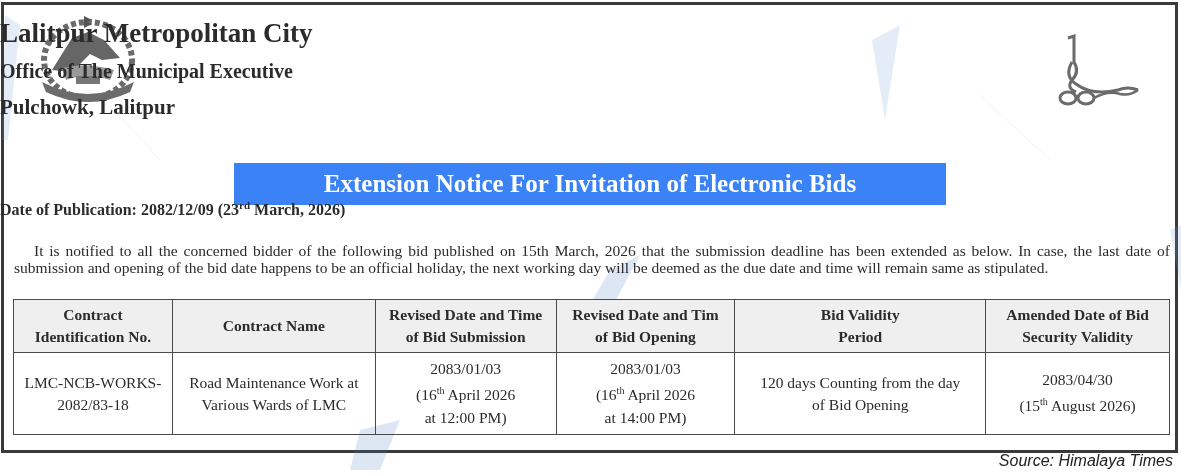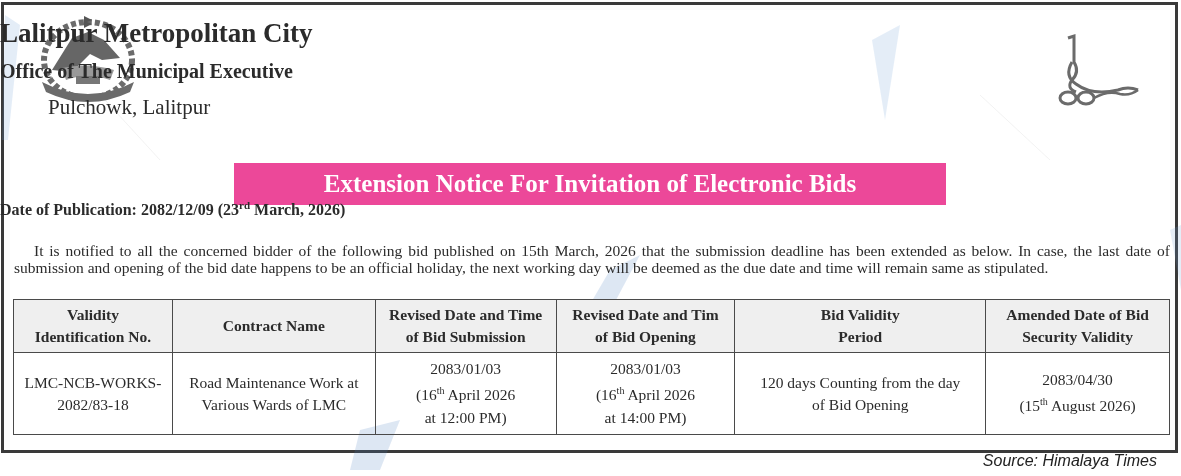--- a/index.html
+++ b/index.html
@@ -12,24 +12,24 @@
     border: 3px solid #3a3a3a; background: #ffffff;
   }
   .watermark {
     position: absolute; pointer-events: none; opacity: 0.18;
   }
   .emblem { position: absolute; left: 32px; top: 10px; width: 112px; height: 96px; }
   .signature { position: absolute; left: 1058px; top: 32px; width: 82px; height: 80px; }
   .header-lines { position: absolute; left: 0; top: 14px; width: 100%; text-align: left; }
   .h-org { font-size: 27px; font-weight: bold; line-height: 38px; }
   .h-office { font-size: 20px; font-weight: bold; line-height: 38px; }
-  .h-addr { font-size: 21px; font-weight: normal; line-height: 34px; padding-left: 48px; }
+  .h-addr { font-size: 21px; font-weight: bold; line-height: 34px; }
   .title-bar {
     position: absolute; left: 234px; top: 163px; width: 712px; height: 42px;
-    background: #ec4899; color: #ffffff; text-align: center;
+    background: #3b82f6; color: #ffffff; text-align: center;
     font-size: 25px; font-weight: bold; line-height: 42px;
   }
   .pub-date {
     position: absolute; left: 0; top: 199px; width: 100%; text-align: left;
     font-size: 16px; font-weight: bold;
   }
   .pub-date sup { font-size: 11px; }
   .notice-text {
     position: absolute; left: 14px; top: 242px; width: 1156px;
     font-size: 15.5px; line-height: 17px; text-align: justify; text-indent: 20px;
@@ -38,21 +38,21 @@
     position: absolute; left: 13px; top: 299px; width: 1157px;
     border-collapse: collapse; font-size: 15.5px;
   }
   table.bids th, table.bids td {
     border: 1px solid #4a4a4a; text-align: center; vertical-align: middle; padding: 0 4px;
   }
   table.bids th { background: #efefef; font-weight: bold; height: 52px; line-height: 22px; }
   table.bids td { height: 81px; line-height: 22px; }
   table.bids td sup { font-size: 10px; }
   .source {
-    position: absolute; right: 24px; top: 452px;
+    position: absolute; right: 8px; top: 452px;
     font-family: "Liberation Sans", "DejaVu Sans", sans-serif; font-style: italic;
     font-size: 16px; color: #222;
   }
 </style>
 </head>
 <body>
 
 <div class="frame"></div>
 
 <svg class="watermark" style="left:0;top:0;" width="1181" height="476" viewBox="0 0 1181 476">
@@ -98,21 +98,21 @@
   <colgroup>
     <col style="width:159px">
       <col style="width:203px">
       <col style="width:181px">
     <col style="width:179px">
       <col style="width:251px">
       <col style="width:184px">
   </colgroup>
   <thead>
     <tr>
-      <th><span>Validity</span><br><span>Identification No.</span></th>
+      <th><span>Contract</span><br><span>Identification No.</span></th>
       <th><span>Contract Name</span></th>
       <th><span>Revised Date and Time</span><br><span>of Bid Submission</span></th>
       <th><span>Revised  Date and Tim</span><br><span>of Bid Opening</span></th>
       <th><span>Bid Validity</span><br><span>Period</span></th>
       <th><span>Amended Date of  Bid</span><br><span>Security Validity</span></th>
     </tr>
   </thead>
   <tbody>
     <tr>
       <td><span>LMC-NCB-WORKS-</span><br><span>2082/83-18</span></td>

